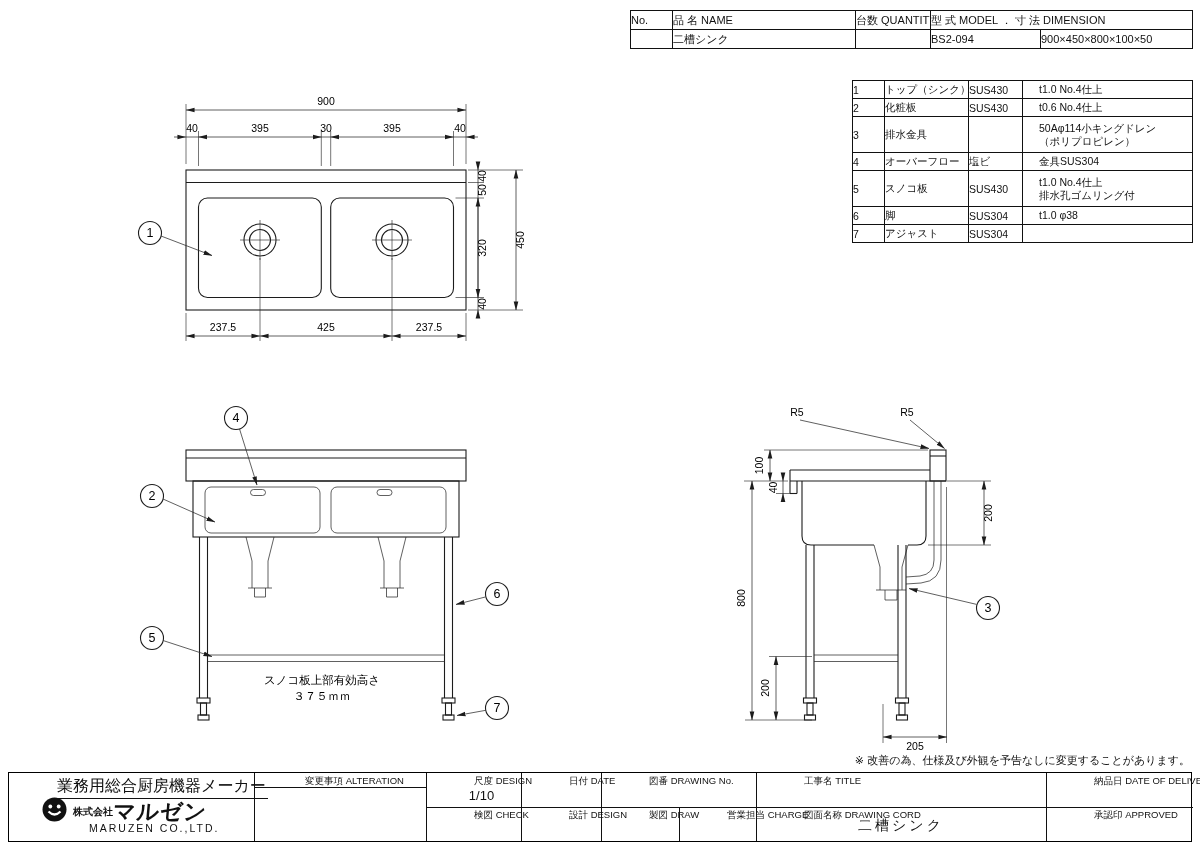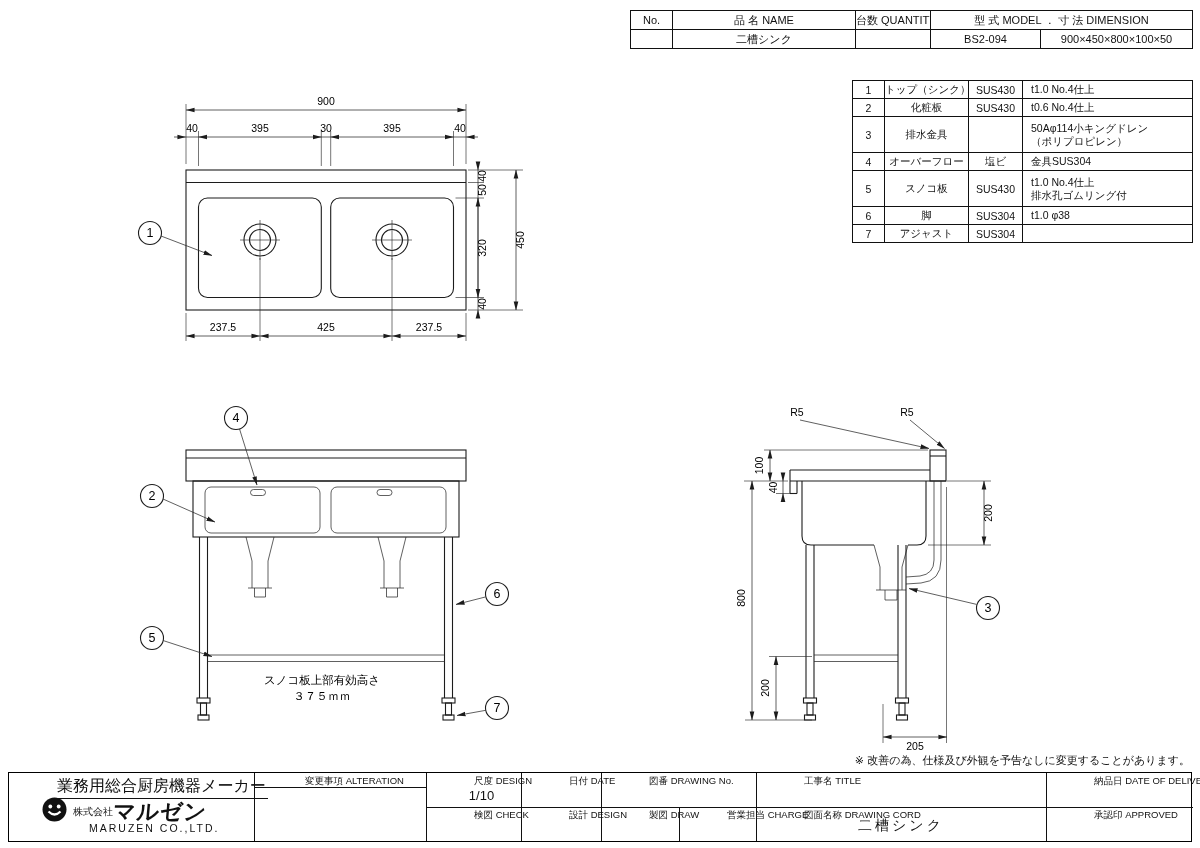--- a/index.html
+++ b/index.html
@@ -18,42 +18,42 @@
   .tl { stroke:#2b2b2b; stroke-width:0.75; fill:none; }
   .xl { stroke:#2b2b2b; stroke-width:0.65; fill:none; }
   .dl line { stroke:#2b2b2b; stroke-width:0.75; fill:none; }
   g.dim text, text.dim { font-size:10.5px; text-anchor:middle; fill:#000; }
   .bc { fill:#fff; stroke:#1c1c1c; stroke-width:1.1; }
   .bnum { font-size:12.5px; text-anchor:middle; fill:#000; }
   .note { font-size:11.5px; text-anchor:middle; fill:#000; }
   
   table { border-collapse:collapse; table-layout:fixed; background:#fff; }
   .sheet-table { position:absolute; border:1.3px solid #111; }
-  .sheet-table td { border:1px solid #111; font-size:11px; text-align:center; padding:0; white-space:nowrap; overflow:hidden; }
+  .sheet-table td { border:1px solid #111; font-size:11px; text-align:left; padding:0; white-space:nowrap; overflow:hidden; }
   #title-table { left:630px; top:10px; width:562px; }
   #title-table td { height:19px; }
   #parts-table { left:852px; top:80px; width:340px; }
   #parts-table td { height:18px; font-size:10.5px; }
   #parts-table tr.tall td { height:36px; }
-  #parts-table td.note-cell { text-align:left; padding:0 8px; line-height:13px; }
+  #parts-table td.note-cell { text-align:left; padding:0 16px; line-height:13px; }
   
   #notice { position:absolute; right:10px; top:753px; font-size:11px; }
   
   #title-block { position:absolute; left:8px; top:772px; width:1184px; height:70px; border:1.5px solid #000; background:#fff; }
   .vln { position:absolute; width:1px; background:#111; top:0; height:100%; }
   .vln.half { top:34px; height:calc(100% - 34px); }
   .hln { position:absolute; height:1px; background:#111; }
   .tb-label { position:absolute; font-size:9.5px; white-space:nowrap;margin-left:44px; }
   .tb-value { position:absolute; text-align:center; white-space:nowrap; }
   #scale-value { left:417px; width:95px; top:15px; font-size:13px;margin-left:8px; }
   #dname-value { left:747px; width:290px; top:44px; font-size:14px; letter-spacing:3px; }
   
   .tagline { position:absolute; left:46px; top:3px; font-size:16px; border-bottom:1px solid #111; padding:0 2px 1px; white-space:nowrap; }
   .logo-row { position:absolute; left:32px; top:18px; display:flex; align-items:flex-end; }
-  .co-prefix { font-size:10px; margin:14px 0 4px 5px; }
+  .co-prefix { font-size:10px; margin:14px 0 4px 5px;font-weight:bold; }
   .co-name { font-size:22px; font-weight:bold; letter-spacing:1px; line-height:1; transform:skewX(-5deg); }
   .co-en { position:absolute; left:80px; top:49px; font-size:10.5px; letter-spacing:2px; }
 </style>
 </head>
 <body>
 
 <svg id="dwg" width="1200" height="848" viewBox="0 0 1200 848">
   <defs>
     <marker id="arr" viewBox="0 0 10 10" refX="9.5" refY="5" markerWidth="9" markerHeight="9" markerUnits="userSpaceOnUse" orient="auto-start-reverse">
       <path d="M0,2.4 L10,5 L0,7.6 Z" fill="#1c1c1c"></path>

